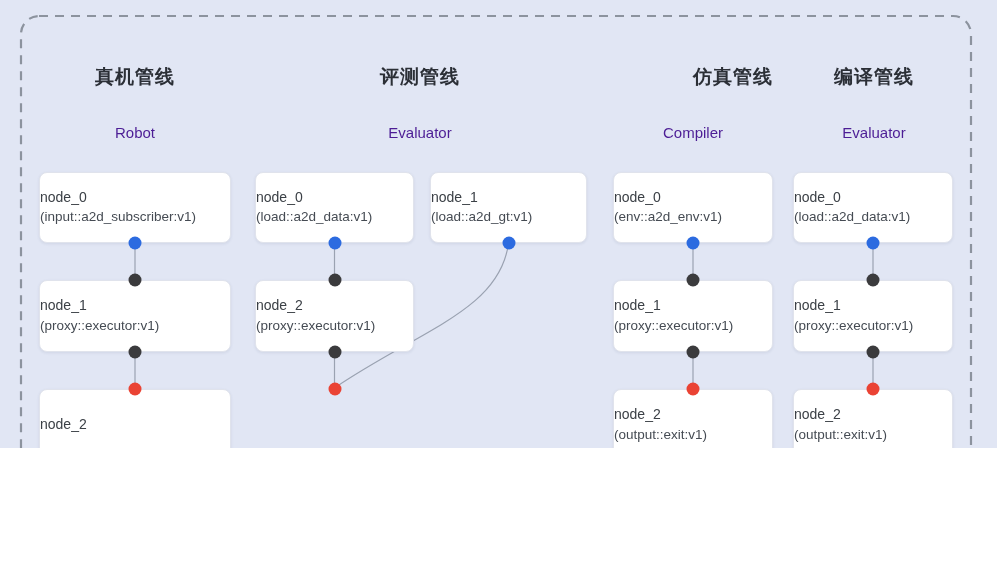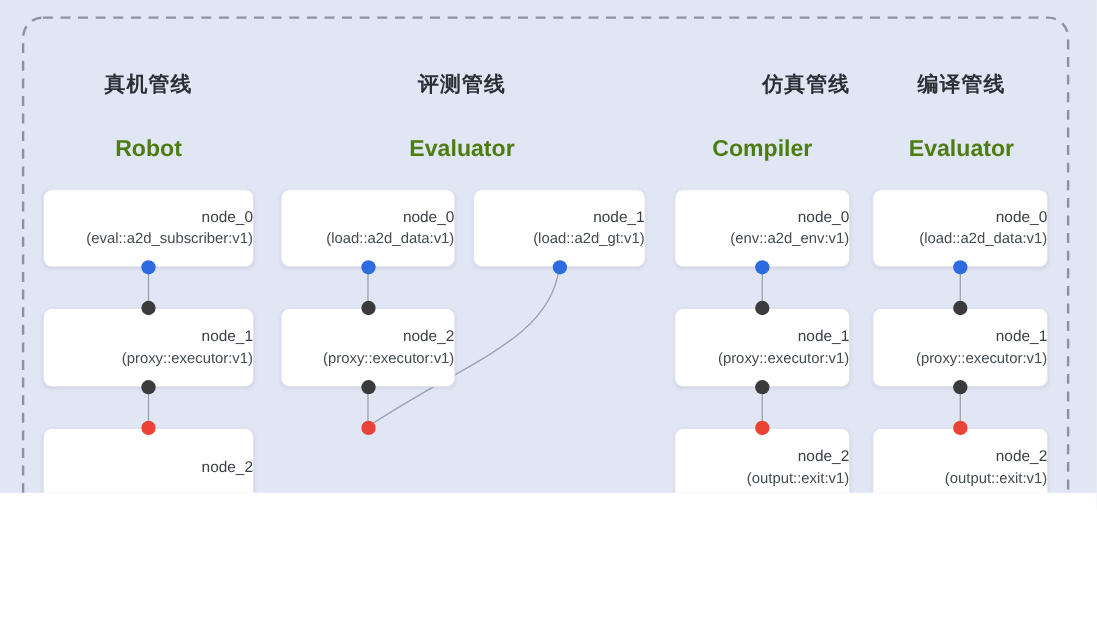--- a/index.html
+++ b/index.html
@@ -11,30 +11,30 @@
     overflow:hidden;
   }
   svg.wires{position:absolute;left:0;top:0;width:997px;height:563px;z-index:1;}
   .pipeline-title{
     position:absolute;top:64px;transform:translateX(-50%);
     font-size:19px;font-weight:700;color:#2b2f36;letter-spacing:1px;
     white-space:nowrap;z-index:2;
   }
   .pipeline-name{
     position:absolute;top:124px;transform:translateX(-50%);
-    font-size:21px;font-weight:700;color:#4d7c0f;
+    font-size:15px;font-weight:400;color:#4c1d95;
     white-space:nowrap;z-index:2;
   }
   .node-box{
     position:absolute;z-index:2;
     background:#ffffff;
     border:1px solid #e0e3ec;
     border-radius:8px;
     box-shadow:0 1px 3px rgba(60,70,110,0.10);
-    display:flex;flex-direction:column;align-items:flex-end;justify-content:center;
+    display:flex;flex-direction:column;align-items:flex-start;justify-content:center;
     gap:5px;
     box-sizing:border-box;
   }
   .node-title{font-size:14px;color:#3b4046;line-height:1.1;}
   .node-subtitle{font-size:13.5px;color:#454b53;line-height:1.1;white-space:nowrap;}
   .dot{
     position:absolute;z-index:3;
     width:13px;height:13px;border-radius:50%;
     transform:translate(-50%,-50%);
   }
@@ -70,21 +70,21 @@
   <div class="pipeline-title" style="left:733px">仿真管线</div>
   <div class="pipeline-title" style="left:874px">编译管线</div>
 
   <div class="pipeline-name" style="left:135px">Robot</div>
   <div class="pipeline-name" style="left:420px">Evaluator</div>
   <div class="pipeline-name" style="left:693px">Compiler</div>
   <div class="pipeline-name" style="left:874px">Evaluator</div>
 
   <div class="node-box" style="left:39px;top:172px;width:192px;height:71px">
     <span class="node-title">node_0</span>
-    <span class="node-subtitle">(eval::a2d_subscriber:v1)</span>
+    <span class="node-subtitle">(input::a2d_subscriber:v1)</span>
   </div>
   <div class="node-box" style="left:39px;top:280px;width:192px;height:72px">
     <span class="node-title">node_1</span>
     <span class="node-subtitle">(proxy::executor:v1)</span>
   </div>
   <div class="node-box" style="left:39px;top:389px;width:192px;height:72px">
     <span class="node-title">node_2</span>
   </div>
 
   <div class="node-box" style="left:255px;top:172px;width:159px;height:71px">

